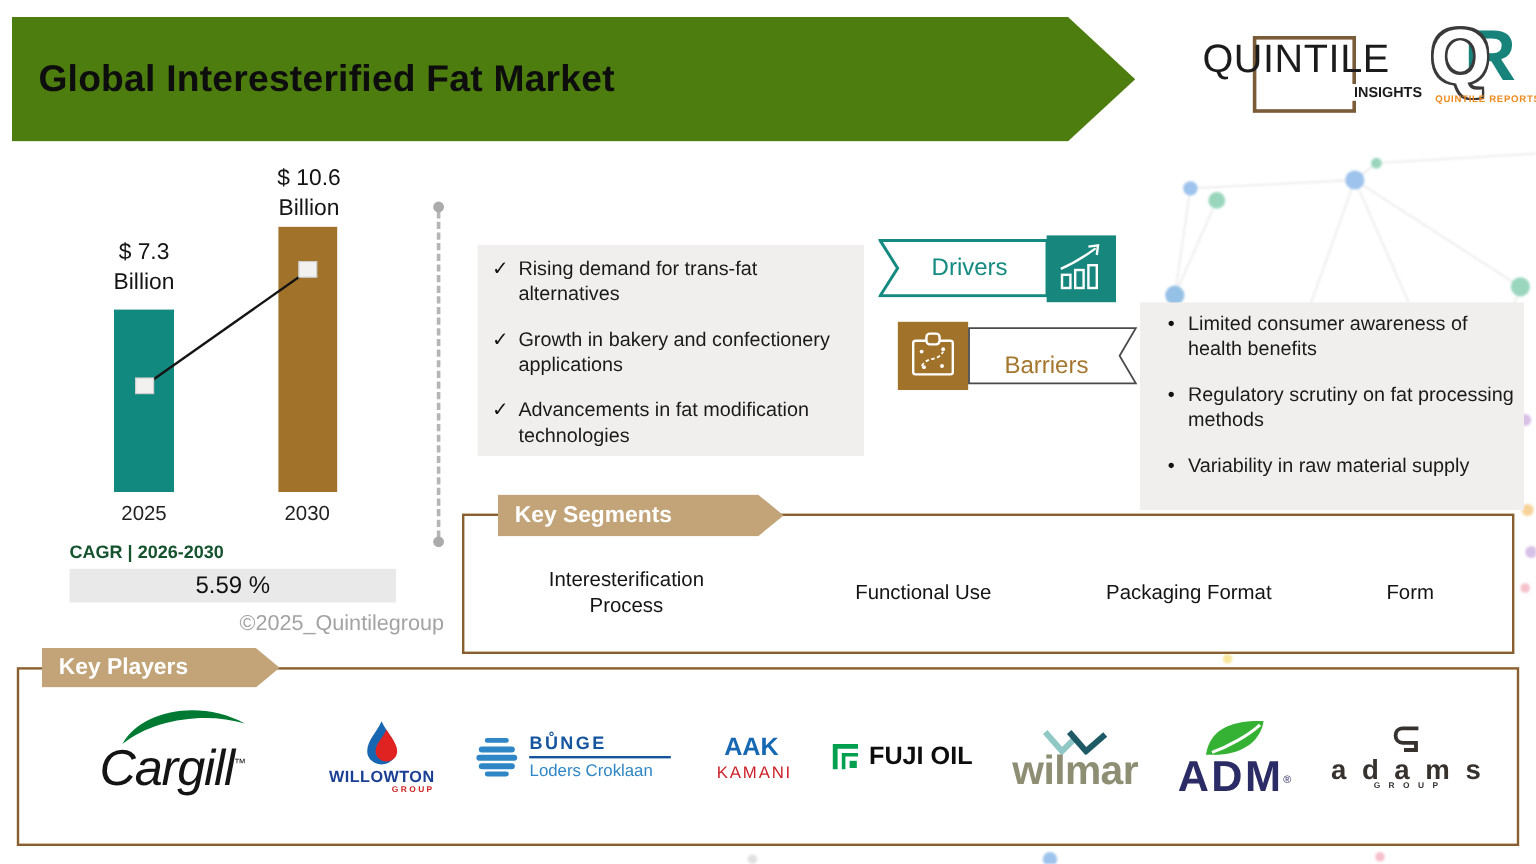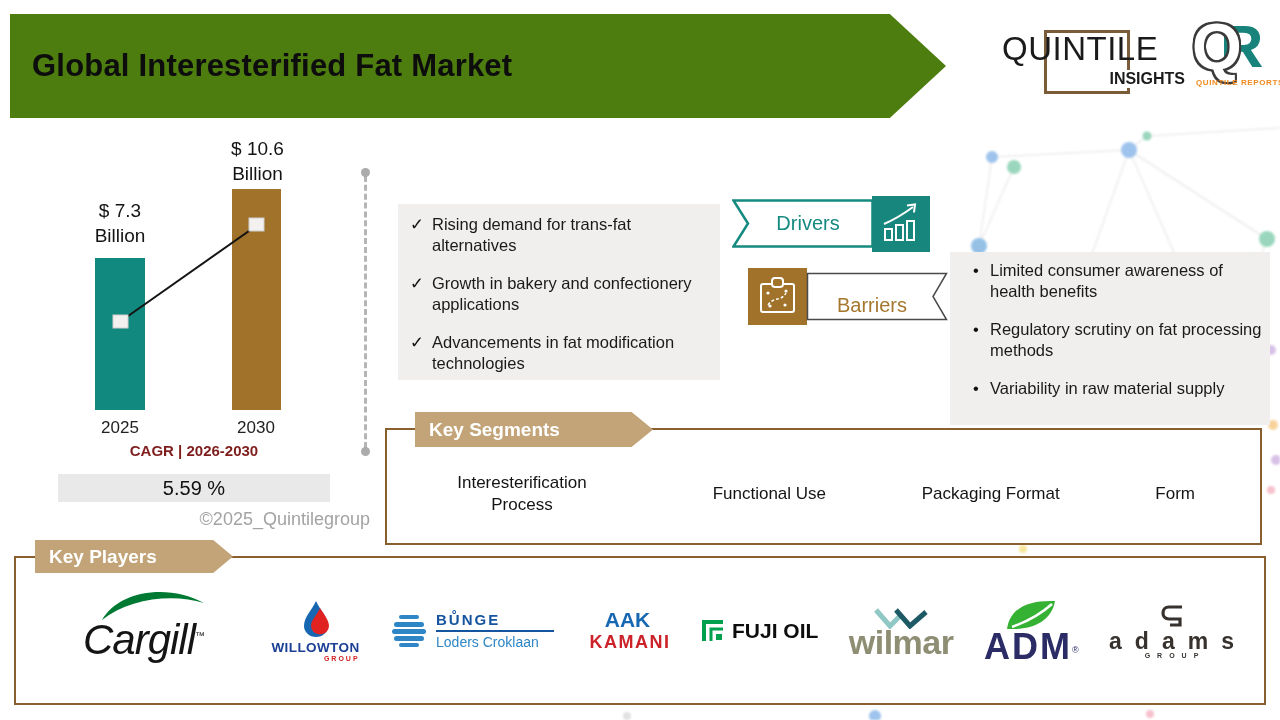--- a/index.html
+++ b/index.html
@@ -9,34 +9,34 @@
   
   .bg-net{position:absolute;left:0;top:0;z-index:0;opacity:.55;filter:blur(1px);pointer-events:none;}
   
   .title-banner{left:10px;top:14px;width:936px;height:104px;background:#4d7c0f;z-index:2;
     clip-path:polygon(0 0,94% 0,100% 50%,94% 100%,0 100%);display:flex;align-items:center;}
   .title-banner h1{margin:0 0 0 22px;font-size:31px;font-weight:700;color:#0d0d0d;letter-spacing:.2px;}
   
   .brand{left:1002px;top:30px;width:185px;height:70px;z-index:2;}
   .brand-name{font-size:33px;font-weight:400;color:#1b1b1b;letter-spacing:.5px;position:relative;z-index:2;}
   .brand-box{position:absolute;left:42px;top:0;width:80px;height:58px;border:3px solid #7b5c39;z-index:1;}
-  .brand-sub{position:absolute;right:2px;top:40px;font-size:16px;font-weight:700;color:#1b1b1b;z-index:2;background:#fff;padding-left:2px;}
+  .brand-sub{position:absolute;right:2px;top:40px;font-size:12px;font-weight:700;color:#1b1b1b;z-index:2;background:#fff;padding-left:2px;}
   .brand-qr{left:1192px;top:16px;width:86px;height:84px;z-index:2;}
   .qr-r{position:absolute;left:28px;top:-4px;font-size:60px;font-weight:800;color:#17837a;}
   .qr-q{position:absolute;left:0;top:-6px;font-size:64px;font-weight:800;color:#ffffff;
     text-shadow:-2px -2px 0 #3a3a3a,2px -2px 0 #3a3a3a,-2px 2px 0 #3a3a3a,2px 2px 0 #3a3a3a,-2px 0 0 #3a3a3a,2px 0 0 #3a3a3a,0 -2px 0 #3a3a3a,0 2px 0 #3a3a3a;}
   .qr-sub{position:absolute;left:4px;top:62px;font-size:8px;font-weight:700;color:#f08a1d;letter-spacing:.6px;white-space:nowrap;}
   
   .val-label{z-index:2;text-align:center;font-size:19px;line-height:25px;color:#141414;}
   .bar{z-index:1;position:absolute;bottom:310px;}
   .bar-0{left:95px;width:50px;}
   .bar-1{left:232px;width:49px;}
   .chart-overlay{left:0;top:0;z-index:3;pointer-events:none;}
   .cat-label{z-index:2;text-align:center;font-size:17px;color:#222;width:80px;}
-  .cagr-label{left:58px;top:442px;width:272px;text-align:center;font-size:15px;font-weight:700;color:#7f1d1d;z-index:2;}
+  .cagr-label{left:58px;top:452px;width:272px;font-size:15px;font-weight:700;color:#14532d;z-index:2;}
   .cagr-box{left:58px;top:474px;width:272px;height:28px;background:#e9e9e9;z-index:2;
     display:flex;align-items:center;justify-content:center;font-size:20px;color:#111;}
   .watermark{left:98px;top:509px;width:272px;text-align:right;font-size:18px;color:#a3a3a3;z-index:2;}
   
   .vdash{left:364px;top:176px;height:272px;border-left:3px dashed #b5b5b5;z-index:1;}
   .vdot{width:9px;height:9px;border-radius:50%;background:#ababab;position:absolute;left:-6px;}
   .vdot.top{top:-8px;} .vdot.bot{bottom:-8px;}
   
   .panel{background:#f0efed;z-index:2;font-size:16.5px;line-height:21px;color:#1a1a1a;}
   .drivers-panel{left:398px;top:204px;width:322px;height:176px;padding:10px 8px 0 12px;box-sizing:border-box;}
@@ -75,21 +75,21 @@
   .tm{font-size:10px;font-style:normal;vertical-align:super;}
   .willowton .wt-name{font-size:13.5px;font-weight:800;color:#1b3f94;letter-spacing:.4px;margin-top:2px;}
   .willowton .wt-sub{font-size:7px;font-weight:700;color:#d02020;letter-spacing:2px;align-self:flex-end;}
   .bunge{flex-direction:row;gap:8px;align-items:center;}
   .bunge-txt{display:flex;flex-direction:column;}
   .bunge-name{font-size:15px;font-weight:700;color:#15549e;letter-spacing:2px;}
   .bunge-line{height:1.5px;background:#15549e;margin:2px 0 2px 0;width:118px;}
   .bunge-sub{font-size:14px;color:#2e86c6;}
   .aak{align-items:center;}
   .aak-1{font-size:21px;font-weight:900;color:#1668b3;}
-  .aak-2{font-size:18px;font-weight:700;color:#cc2229;letter-spacing:1.5px;margin-left:5px;}
+  .aak-2{font-size:14px;font-weight:400;color:#cc2229;letter-spacing:1.5px;margin-left:5px;}
   .fuji{flex-direction:row;gap:7px;align-items:center;justify-content:flex-end;}
   .fuji-text{font-size:21px;font-weight:900;color:#0d0d0d;}
   .adm-text{font-size:36px;font-weight:900;color:#2b2b66;letter-spacing:2px;line-height:30px;}
   .reg{font-size:9px;vertical-align:super;}
   .wilmar-text{font-size:34px;font-weight:700;color:#8e8e74;line-height:26px;letter-spacing:-.5px;}
   .adams-name{font-size:23px;font-weight:600;color:#37322e;letter-spacing:13px;margin-right:-13px;line-height:22px;}
   .adams-sub{font-size:7px;font-weight:700;color:#37322e;letter-spacing:7px;margin-right:-7px;}
 </style>
 </head>
 <body>

